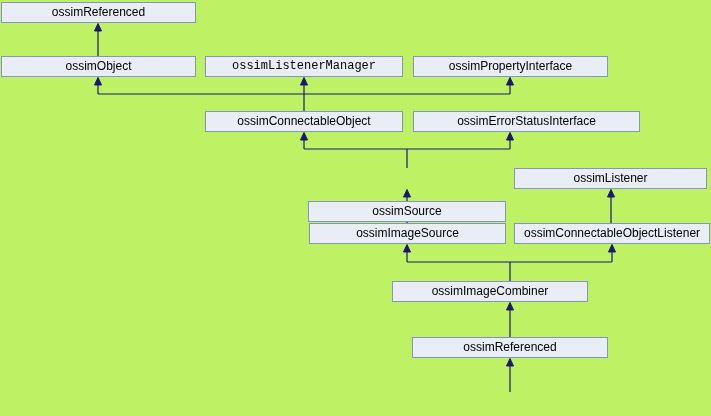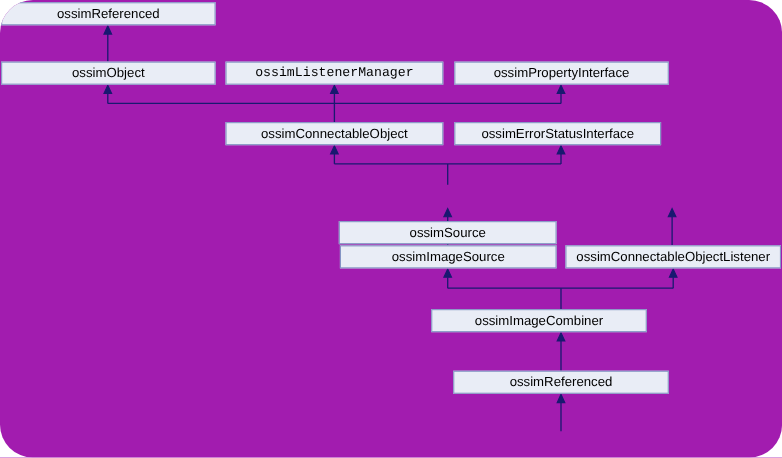--- a/index.html
+++ b/index.html
@@ -1,24 +1,23 @@
 <!DOCTYPE html>
 <html><head>
 <meta charset="utf-8">
 <style>
   html, body { margin: 0; padding: 0; }
   body { background: #ffffff; }
   .canvas {
     position: relative;
     width: 711px;
     height: 416px;
-    background: #a21caf;
+    background: #bef264;
     font-family: "Liberation Sans", sans-serif;
     overflow: hidden;
-    border-radius: 30px;
   }
   .edges {
     position: absolute;
     left: 0; top: 0;
     width: 711px; height: 416px;
   }
   .edges path {
     stroke: #191970;
     stroke-width: 1.2;
     fill: none;
@@ -107,20 +106,21 @@
       <path d="M510,392 V366"></path>
       <polygon points="510,358.5 506.5,366 513.5,366"></polygon>
     </g>
   </svg>
 
   <div class="node" style="left:1px;   top:2px;   width:195px;">ossimReferenced</div>
   <div class="node" style="left:1px;   top:56px;  width:195px;">ossimObject</div>
   <div class="node" style="left:205px; top:56px;  width:198px;font-family:Liberation Mono, monospace;">ossimListenerManager</div>
   <div class="node" style="left:413px; top:56px;  width:195px;">ossimPropertyInterface</div>
   <div class="node" style="left:205px; top:111px; width:198px;">ossimConnectableObject</div>
-  <div class="node" style="left:413px; top:111px; width:188px;">ossimErrorStatusInterface</div>
+  <div class="node" style="left:413px; top:111px; width:227px;">ossimErrorStatusInterface</div>
   <div class="node" style="left:308px; top:168px; width:198px;margin-top:33px;">ossimSource</div>
+  <div class="node" style="left:514px; top:168px; width:193px;">ossimListener</div>
   <div class="node" style="left:309px; top:223px; width:197px;">ossimImageSource</div>
   <div class="node" style="left:514px; top:223px; width:196px;">ossimConnectableObjectListener</div>
   <div class="node" style="left:392px; top:281px; width:196px;">ossimImageCombiner</div>
   <div class="node" style="left:412px; top:337px; width:196px;">ossimReferenced</div>
 
 </div>
 
 </body></html>

